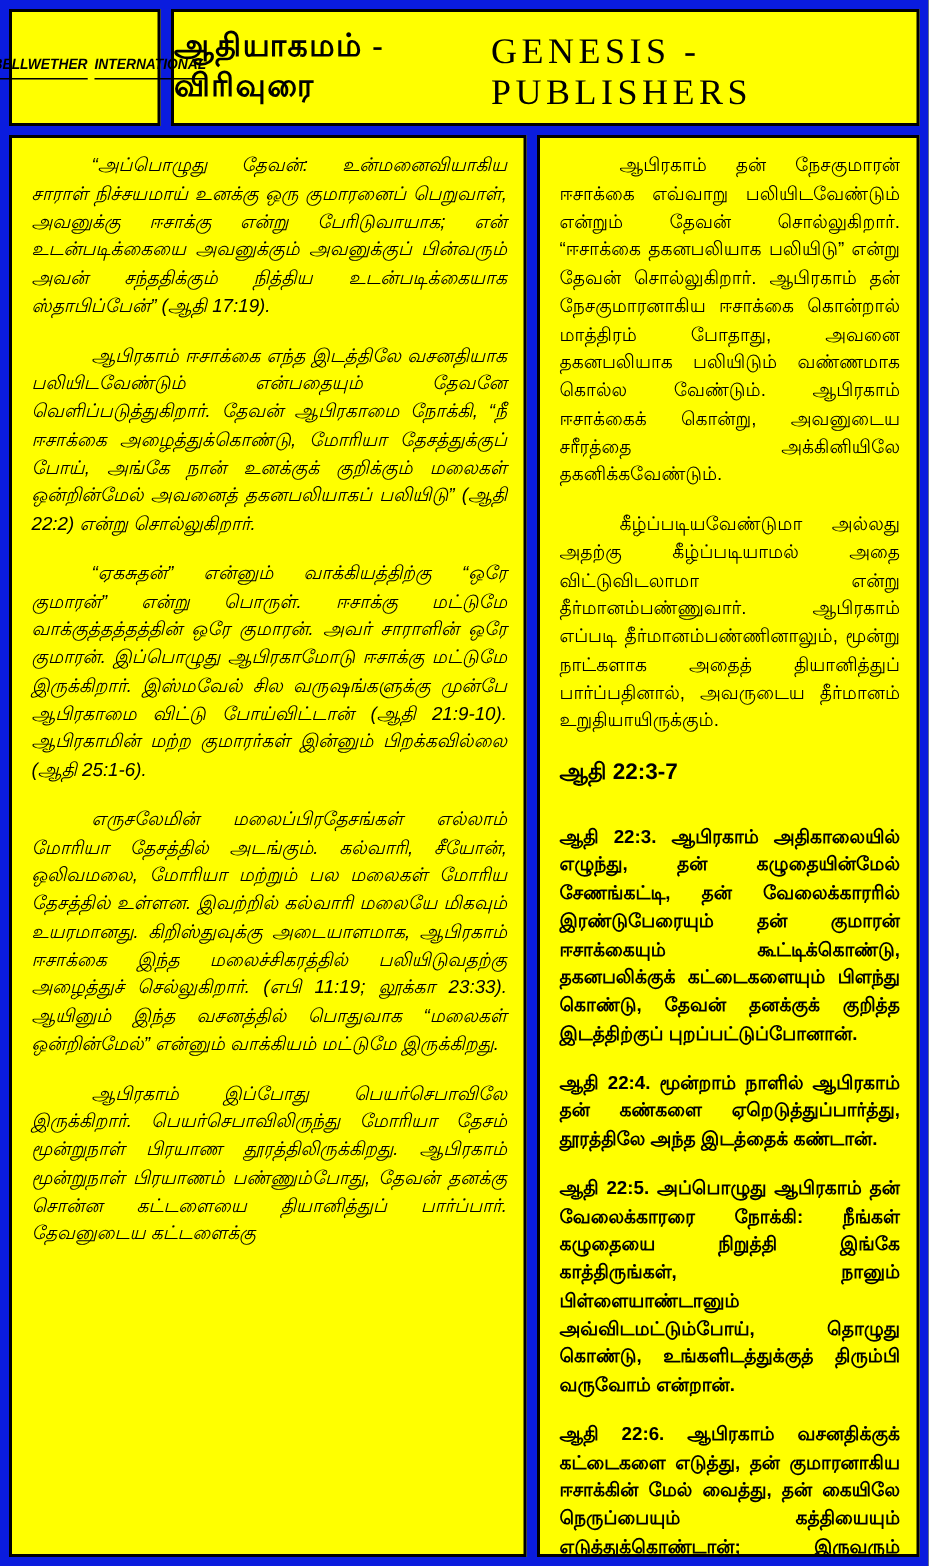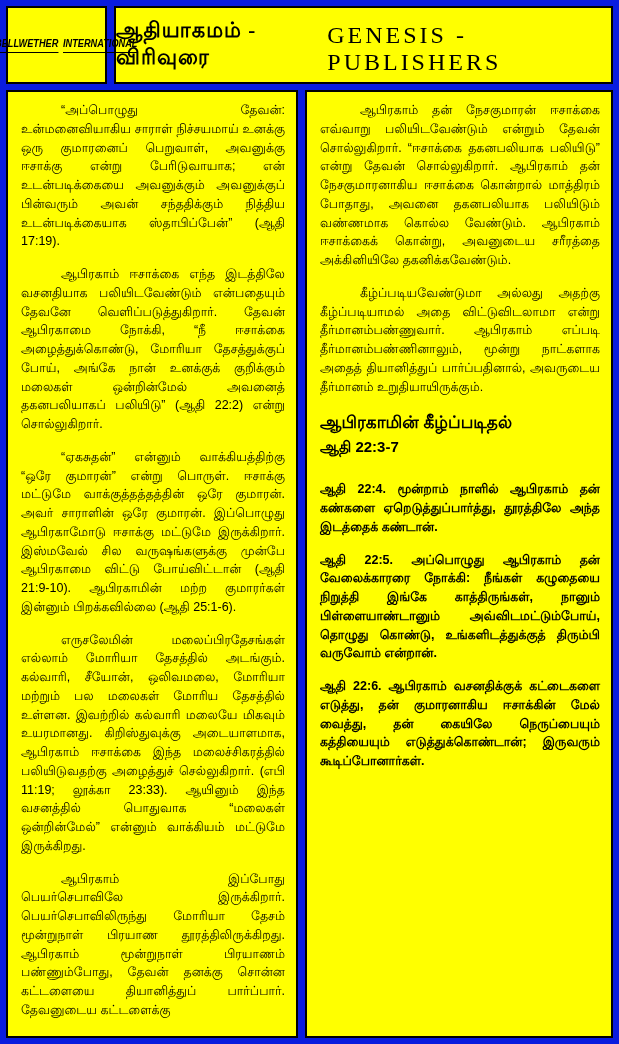--- a/index.html
+++ b/index.html
@@ -49,21 +49,21 @@
     position: absolute; top: 90px; left: 6px; width: 607px; height: 948px;
     display: flex; gap: 7px;
   }
   .col {
     overflow: hidden;
     padding: 9px 11px 9px 13px;
     font-size: 12.5px;
     line-height: 1.5;
     text-align: justify;
   }
-  .col-left  { width: 292px; flex: none; }
+  .col-left  { width: 345px; flex: none; font-style: italic; }
   .col-right { flex: 1; }
   .col p { margin: 0 0 14px 0; text-indent: 40px; }
   .verse { font-weight: bold; text-indent: 0 !important; }
   .section-heading {
     font-weight: bold; font-size: 17px;
     margin: 12px 0 0 0 !important; text-indent: 0 !important;
     text-align: left;
   }
   .section-subheading {
     font-weight: bold; font-size: 15px;
@@ -109,22 +109,22 @@
       <p>“அப்பொழுது தேவன்: உன்மனைவியாகிய சாராள் நிச்சயமாய் உனக்கு ஒரு குமாரனைப் பெறுவாள், அவனுக்கு ஈசாக்கு என்று பேரிடுவாயாக; என் உடன்படிக்கையை அவனுக்கும் அவனுக்குப் பின்வரும் அவன் சந்ததிக்கும் நித்திய உடன்படிக்கையாக ஸ்தாபிப்பேன்” (ஆதி 17:19).</p>
       <p>ஆபிரகாம் ஈசாக்கை எந்த இடத்திலே வசனதியாக பலியிடவேண்டும் என்பதையும் தேவனே வெளிப்படுத்துகிறார். தேவன் ஆபிரகாமை நோக்கி, “நீ ஈசாக்கை அழைத்துக்கொண்டு, மோரியா தேசத்துக்குப் போய், அங்கே நான் உனக்குக் குறிக்கும் மலைகள் ஒன்றின்மேல் அவனைத் தகனபலியாகப் பலியிடு” (ஆதி 22:2) என்று சொல்லுகிறார்.</p>
       <p>“ஏகசுதன்” என்னும் வாக்கியத்திற்கு “ஒரே குமாரன்” என்று பொருள். ஈசாக்கு மட்டுமே வாக்குத்தத்தத்தின் ஒரே குமாரன். அவர் சாராளின் ஒரே குமாரன். இப்பொழுது ஆபிரகாமோடு ஈசாக்கு மட்டுமே இருக்கிறார். இஸ்மவேல் சில வருஷங்களுக்கு முன்பே ஆபிரகாமை விட்டு போய்விட்டான் (ஆதி 21:9-10). ஆபிரகாமின் மற்ற குமாரர்கள் இன்னும் பிறக்கவில்லை (ஆதி 25:1-6).</p>
       <p>எருசலேமின் மலைப்பிரதேசங்கள் எல்லாம் மோரியா தேசத்தில் அடங்கும். கல்வாரி, சீயோன், ஒலிவமலை, மோரியா மற்றும் பல மலைகள் மோரிய தேசத்தில் உள்ளன. இவற்றில் கல்வாரி மலையே மிகவும் உயரமானது. கிறிஸ்துவுக்கு அடையாளமாக, ஆபிரகாம் ஈசாக்கை இந்த மலைச்சிகரத்தில் பலியிடுவதற்கு அழைத்துச் செல்லுகிறார். (எபி 11:19; லூக்கா 23:33). ஆயினும் இந்த வசனத்தில் பொதுவாக “மலைகள் ஒன்றின்மேல்” என்னும் வாக்கியம் மட்டுமே இருக்கிறது.</p>
       <p>ஆபிரகாம் இப்போது பெயர்செபாவிலே இருக்கிறார். பெயர்செபாவிலிருந்து மோரியா தேசம் மூன்றுநாள் பிரயாண தூரத்திலிருக்கிறது. ஆபிரகாம் மூன்றுநாள் பிரயாணம் பண்ணும்போது, தேவன் தனக்கு சொன்ன கட்டளையை தியானித்துப் பார்ப்பார். தேவனுடைய கட்டளைக்கு</p>
     </div>
 
     <div class="panel col col-right">
       <p>ஆபிரகாம் தன் நேசகுமாரன் ஈசாக்கை எவ்வாறு பலியிடவேண்டும் என்றும் தேவன் சொல்லுகிறார். “ஈசாக்கை தகனபலியாக பலியிடு” என்று தேவன் சொல்லுகிறார். ஆபிரகாம் தன் நேசகுமாரனாகிய ஈசாக்கை கொன்றால் மாத்திரம் போதாது, அவனை தகனபலியாக பலியிடும் வண்ணமாக கொல்ல வேண்டும். ஆபிரகாம் ஈசாக்கைக் கொன்று, அவனுடைய சரீரத்தை அக்கினியிலே தகனிக்கவேண்டும்.</p>
       <p>கீழ்ப்படியவேண்டுமா அல்லது அதற்கு கீழ்ப்படியாமல் அதை விட்டுவிடலாமா என்று தீர்மானம்பண்ணுவார். ஆபிரகாம் எப்படி தீர்மானம்பண்ணினாலும், மூன்று நாட்களாக அதைத் தியானித்துப் பார்ப்பதினால், அவருடைய தீர்மானம் உறுதியாயிருக்கும்.</p>
-      <p class="section-heading">ஆபிரகாமின் கீழ்ப்படிதல்</p>
       <p class="section-subheading">ஆதி 22:3-7</p>
+      <p class="verse">ஆதி 22:3. ஆபிரகாம் அதிகாலையில் எழுந்து, தன் கழுதையின்மேல் சேணங்கட்டி, தன் வேலைக்காரரில் இரண்டுபேரையும் தன் குமாரன் ஈசாக்கையும் கூட்டிக்கொண்டு, தகனபலிக்குக் கட்டைகளையும் பிளந்து கொண்டு, தேவன் தனக்குக் குறித்த இடத்திற்குப் புறப்பட்டுப்போனான்.</p>
       <p class="verse">ஆதி 22:4. மூன்றாம் நாளில் ஆபிரகாம் தன் கண்களை ஏறெடுத்துப்பார்த்து, தூரத்திலே அந்த இடத்தைக் கண்டான்.</p>
       <p class="verse">ஆதி 22:5. அப்பொழுது ஆபிரகாம் தன் வேலைக்காரரை நோக்கி: நீங்கள் கழுதையை நிறுத்தி இங்கே காத்திருங்கள், நானும் பிள்ளையாண்டானும் அவ்விடமட்டும்போய், தொழுது கொண்டு, உங்களிடத்துக்குத் திரும்பி வருவோம் என்றான்.</p>
       <p class="verse">ஆதி 22:6. ஆபிரகாம் வசனதிக்குக் கட்டைகளை எடுத்து, தன் குமாரனாகிய ஈசாக்கின் மேல் வைத்து, தன் கையிலே நெருப்பையும் கத்தியையும் எடுத்துக்கொண்டான்; இருவரும் கூடிப்போனார்கள்.</p>
     </div>
 
   </div>
 
 </div>
 
 </body></html>

